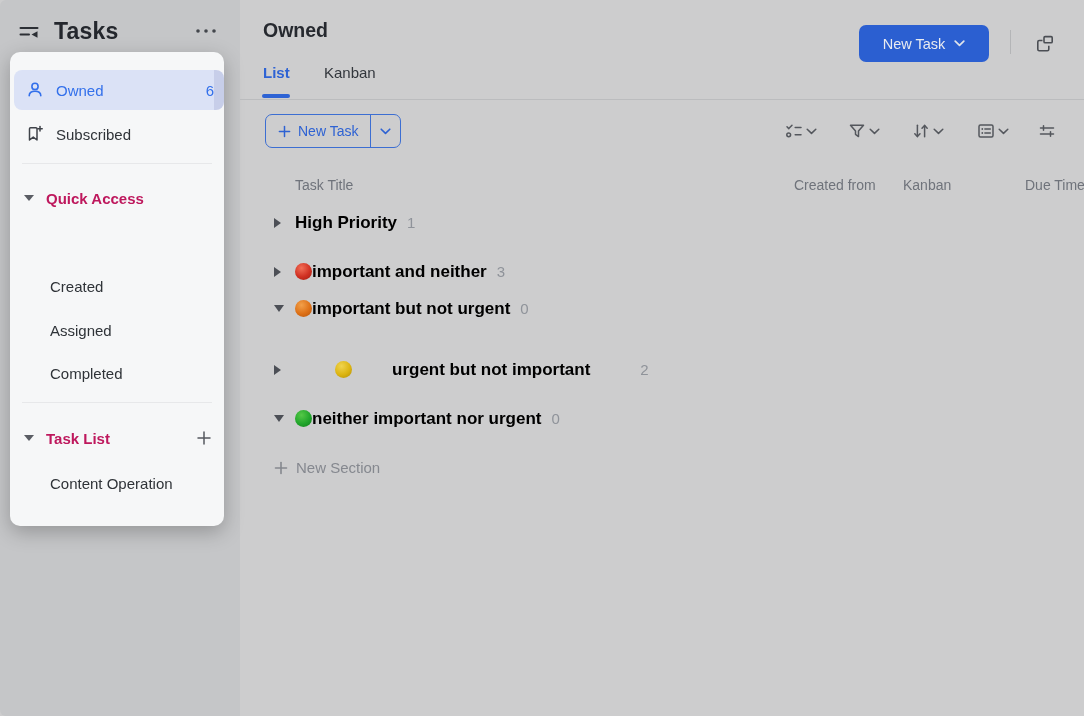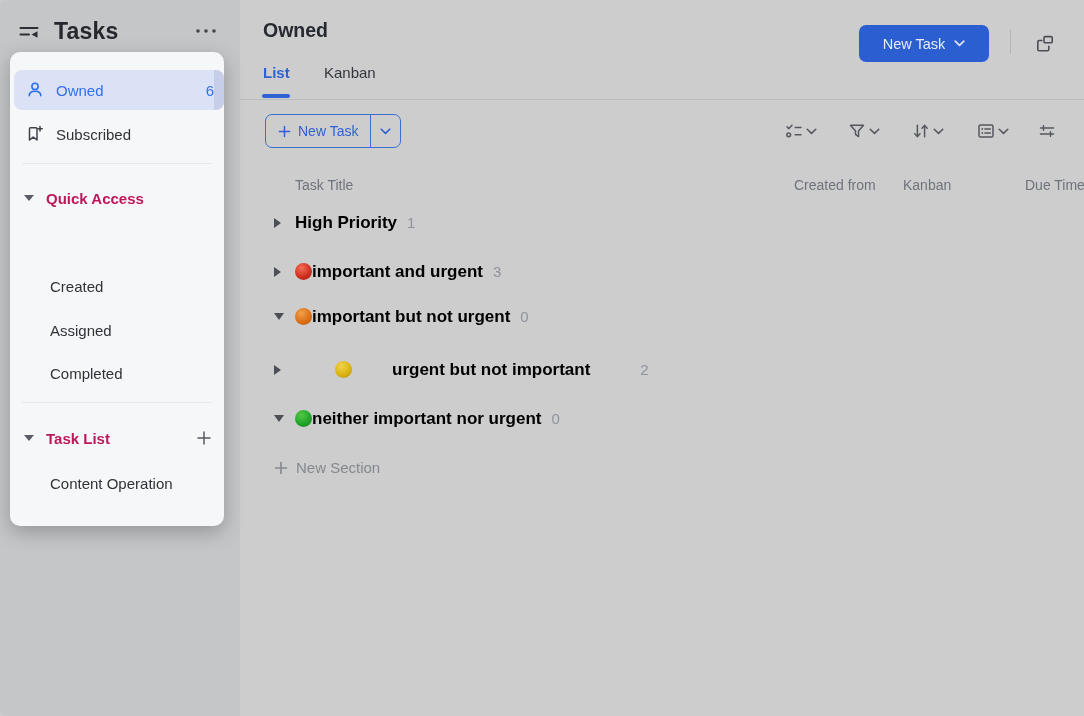--- a/index.html
+++ b/index.html
@@ -270,25 +270,25 @@
       </span>
     <span class="row-title">High Priority</span>
     <span class="row-num">1</span>
   </div>
 
   <div class="task-row" style="top:247px;">
     <span class="caret-box">
         <span class="caret-right"></span>
       </span>
     <span class="dot" style="--hi: #f26e57; --mid: #d03022; --lo: #9e1b10;"></span>
-    <span class="row-title">important and urgent</span>
+    <span class="row-title">important and neither</span>
     <span class="row-num">3</span>
   </div>
 
-  <div class="task-row" style="top:292px;">
+  <div class="task-row" style="top:284px;">
     <span class="caret-box">
         <span class="caret-down"></span>
       </span>
     <span class="dot" style="--hi: #f2a04a; --mid: #dd7016; --lo: #b5540a;"></span>
     <span class="row-title">important but not urgent</span>
     <span class="row-num">0</span>
   </div>
 
   <div class="task-row" style="top:345px;gap:40px;">
     <span class="caret-box">

